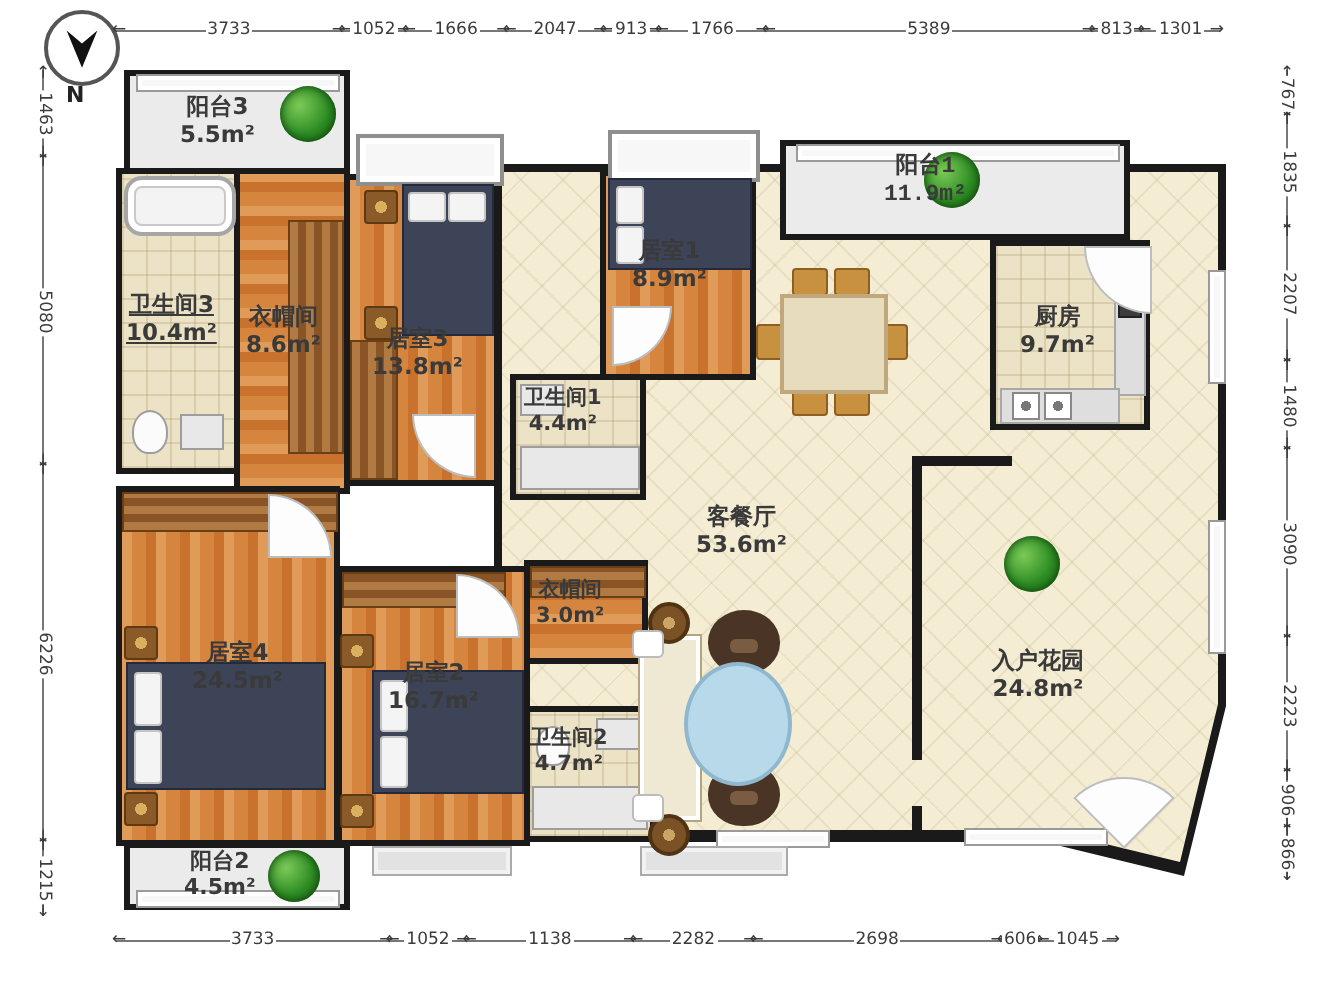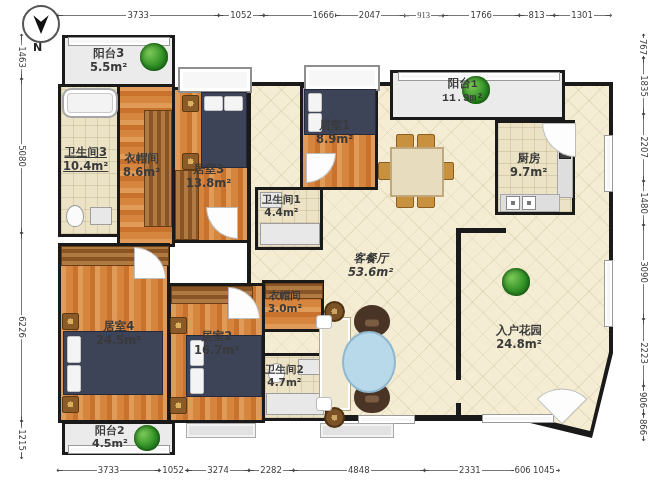--- a/index.html
+++ b/index.html
@@ -93,57 +93,57 @@
 </div>
 <div id="north-label">N</div>
 
 <div id="dim-top" class="dimstrip">
     <div class="seg h" style="flex-grow: 3733;">
       <span class="num">3733</span>
     </div>
     <div class="seg h" style="flex-grow: 1052;">
       <span class="num">1052</span>
     </div>
-    <div class="seg h" style="flex-grow: 1666; justify-content: flex-end;">
+    <div class="seg h" style="flex-grow: 1666;">
       <span class="num">1666</span>
     </div>
     <div class="seg h" style="flex-grow: 1603;">
       <span class="num">2047</span>
     </div>
-    <div class="seg h" style="flex-grow: 913; font-family: Liberation Serif, serif;">
+    <div class="seg h" style="flex-grow: 913;">
       <span class="num">913</span>
     </div>
     <div class="seg h" style="flex-grow: 1766;">
       <span class="num">1766</span>
+    </div>
+    <div class="seg h" style="flex-grow: 5389;">
+      <span class="num">5389</span>
     </div>
     <div class="seg h" style="flex-grow: 813;">
       <span class="num">813</span>
     </div>
     <div class="seg h" style="flex-grow: 1301;">
       <span class="num">1301</span>
     </div>
   </div>
 <div id="dim-bottom" class="dimstrip">
     <div class="seg h" style="flex-grow: 3733;">
       <span class="num">3733</span>
     </div>
     <div class="seg h" style="flex-grow: 1052;">
       <span class="num">1052</span>
     </div>
     <div class="seg h" style="flex-grow: 2276;">
-      <span class="num">3274</span>
+      <span class="num">1138</span>
     </div>
     <div class="seg h" style="flex-grow: 1642;">
       <span class="num">2282</span>
     </div>
-    <div class="seg h" style="flex-grow: 4848;">
-      <span class="num">4848</span>
-    </div>
     <div class="seg h" style="flex-grow: 3375;">
-      <span class="num">2331</span>
+      <span class="num">2698</span>
     </div>
     <div class="seg h" style="flex-grow: 527;">
       <span class="num">606</span>
     </div>
     <div class="seg h" style="flex-grow: 1045;">
       <span class="num">1045</span>
     </div>
   </div>
 <div id="dim-left" class="dimstrip">
     <div class="seg v" style="flex-grow: 1463;">
@@ -326,21 +326,21 @@
     <div>4.4m²</div>
   </div>
   <div class="rlabel" style="left:384px;top:42px;font-family:Liberation Mono, monospace;">
     <div>阳台1</div>
     <div>11.9m²</div>
   </div>
   <div class="rlabel" style="left:452px;top:116px;">
     <div>厨房</div>
     <div>9.7m²</div>
   </div>
-  <div class="rlabel" style="left:290px;top:216px;font-style:italic;">
+  <div class="rlabel" style="left:290px;top:216px;">
     <div>客餐厅</div>
     <div>53.6m²</div>
   </div>
   <div class="rlabel" style="left:210px;top:254px;font-size:10.5px;">
     <div>衣帽间</div>
     <div>3.0m²</div>
   </div>
   <div class="rlabel" style="left:207px;top:328px;font-size:10.5px;">
     <div>卫生间2</div>
     <div>4.7m²</div>

